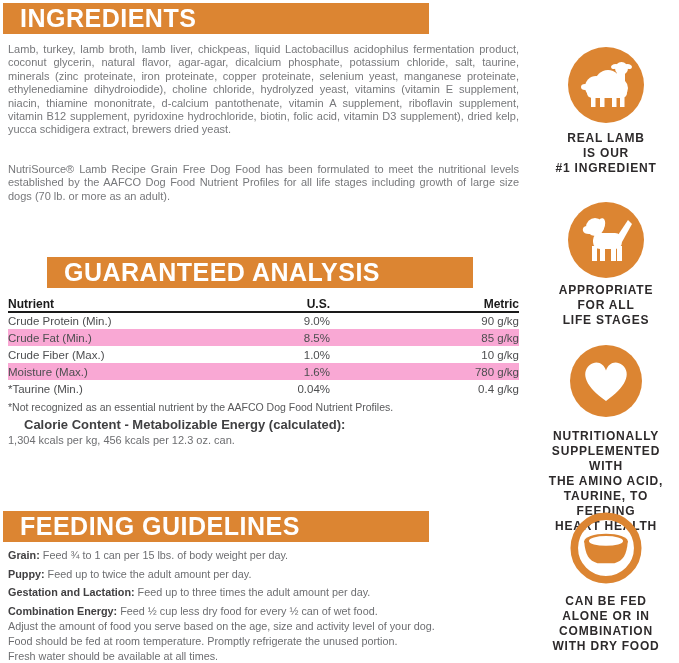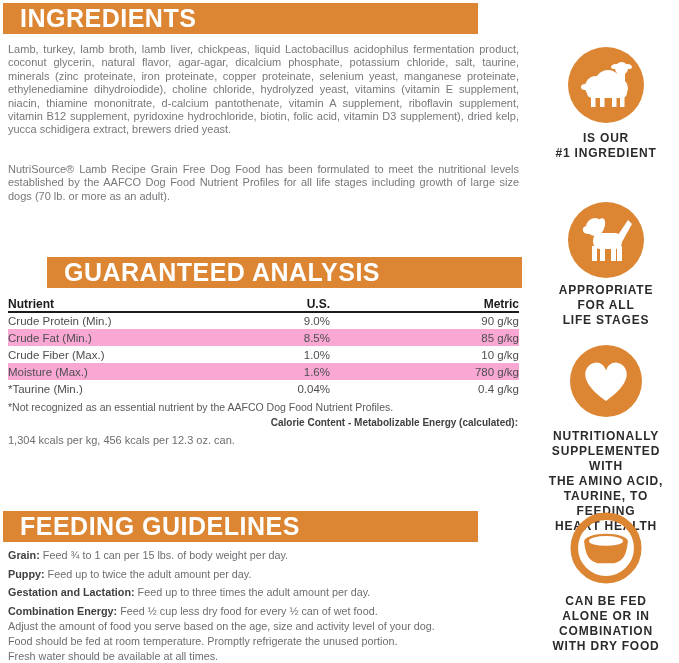--- a/index.html
+++ b/index.html
@@ -1,38 +1,38 @@
 <!DOCTYPE html>
 <html><head>
 <meta charset="utf-8">
 <style>
   * { margin:0; padding:0; box-sizing:border-box; }
   html,body { background:#ffffff; }
   body { font-family:"Liberation Sans", sans-serif; }
   .page { position:relative; width:679px; height:663px; background:#fff; overflow:hidden; }
 
-  .bar { position:absolute; left:3px; width:475px; height:31px; background:#DC8532;
+  .bar { position:absolute; left:3px; width:426px; height:31px; background:#DC8532;
          color:#ffffff; font-weight:bold; font-size:25px; letter-spacing:0.5px;
          line-height:31px; padding-left:17px; }
   .bar1 { top:3px; } .bar2 { top:257px;margin-left:44px; } .bar3 { top:511px; }
 
   .para { position:absolute; left:8px; width:511px; text-align:justify;
           font-size:11px; line-height:13.4px; color:#77787B; }
   .para1 { top:43px; } .para2 { top:163px; }
 
   table.ga { position:absolute; top:296px; left:8px; width:511px; border-collapse:collapse; }
   table.ga th { font-size:12px; font-weight:bold; color:#1a1a1a; height:16px;
                 border-bottom:2px solid #1a1a1a; text-align:left; padding:0; }
   table.ga th.num, table.ga td.num { text-align:right; }
   table.ga td { font-size:11.5px; color:#4D4E50; height:17px; padding:0; }
   table.ga col.c1 { width:200px; } table.ga col.c2 { width:122px; } table.ga col.c3 { width:189px; }
   table.ga tr.stripe { background:#f9a8d4; }
 
   .footnote { position:absolute; top:401px; left:8px; width:511px; font-size:10.5px; color:#58595B; }
-  .cal-head { position:absolute; top:417px; left:7px; width:511px; font-size:10px; font-weight:bold; color:#404042;text-align:right; }
+  .cal-head { position:absolute; top:417px; left:24px; width:511px; font-size:13px; font-weight:bold; color:#404042; }
   .cal-val  { position:absolute; top:434px; left:8px; width:511px; font-size:11px; color:#6D6E71; }
 
   .feeding { position:absolute; top:549px; left:8px; width:520px; }
   .feeding p { font-size:10.8px; line-height:13px; color:#6D6E71; }
   .feeding p.sp { margin-bottom:5.5px; }
   .feeding p.tight { margin-bottom:2px; }
   .feeding b { color:#414042; }
 
   .feature { position:absolute; left:533px; width:146px; text-align:center; }
   .feature svg { display:block; margin:0 auto; }
@@ -133,20 +133,21 @@
           <rect x="44" y="49" width="4.5" height="11"></rect>
           <rect x="52" y="47" width="4.5" height="13"></rect>
           <rect x="49" y="22" width="8" height="14"></rect>
           <circle cx="53.5" cy="21.5" r="6.5"></circle>
           <ellipse cx="46.5" cy="19.5" rx="3.5" ry="2.3" transform="rotate(-20 46.5 19.5)"></ellipse>
           <ellipse cx="60.5" cy="19.5" rx="3.5" ry="2.3" transform="rotate(20 60.5 19.5)"></ellipse>
         </g>
       </svg>
     </span>
     <div class="caption">
+      <div>REAL LAMB</div>
       <div>IS OUR</div>
       <div>#1 INGREDIENT</div>
     </div>
   </div>
 
   <div class="feature f2">
     <span>
       <svg width="76" height="76" viewBox="0 0 76 76">
         <circle cx="38" cy="38" r="38" fill="#DC8532"></circle>
         <g fill="#ffffff">

